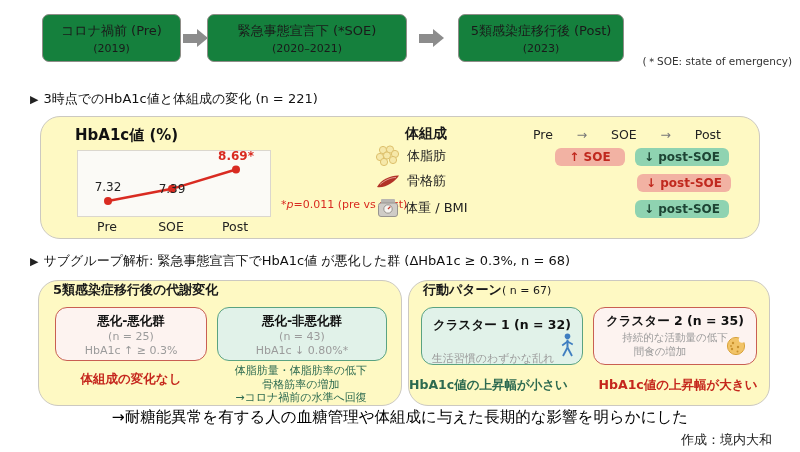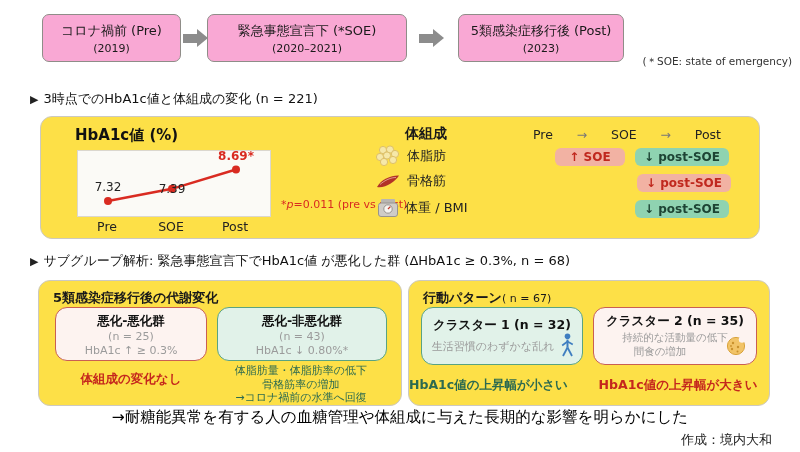--- a/index.html
+++ b/index.html
@@ -1,32 +1,32 @@
 <!DOCTYPE html>
 <html><head>
 <meta charset="utf-8">
 <style>
   html,body{margin:0;padding:0;background:#fff;}
   .page{position:relative;width:800px;height:452px;background:#ffffff;
         font-family:"DejaVu Sans","Liberation Sans",sans-serif;color:#1a1a1a;overflow:hidden;}
 
   
-  .flow-box{position:absolute;height:46px;background:#f9a8d4;border:1.5px solid #8f8d88;
+  .flow-box{position:absolute;height:46px;background:#15803d;border:1.5px solid #8f8d88;
             border-radius:7px;text-align:center;display:flex;flex-direction:column;justify-content:center;gap:2px;}
   .flow-box .l1{font-size:13px;}
   .flow-box .l2{font-size:11px;}
   .flow-arrow{position:absolute;display:flex;align-items:center;}
   .flow-arrow .shaft{width:14px;height:9px;background:#8c8c8c;}
   .flow-arrow .head{width:0;height:0;border-left:11px solid #8c8c8c;border-top:9px solid transparent;border-bottom:9px solid transparent;}
   .soe-note{position:absolute;left:600px;top:55px;width:192px;text-align:right;font-size:10.5px;color:#333;}
 
   .section-head{position:absolute;font-size:13px;color:#111;}
   .section-head .marker{font-size:11px;margin-right:5px;color:#222;}
 
-  .panel{position:absolute;background:#fde047;border:1px solid #ccc9c1;border-radius:12px;}
+  .panel{position:absolute;background:#fef9c3;border:1px solid #ccc9c1;border-radius:20px;}
 
   
   .panel-title{position:absolute;font-weight:bold;font-size:15px;color:#111;}
   .plot{position:absolute;left:36px;top:33px;width:192px;height:65px;background:#fbfaf6;
         border:1px solid #dbd7ce;overflow:visible;}
   .pt-label{position:absolute;width:48px;text-align:center;font-size:12px;color:#222;}
   .pt-label.sig{color:#d92b21;font-weight:bold;}
   .x-label{position:absolute;top:102px;width:48px;text-align:center;font-size:12.5px;color:#222;}
   .annotation{position:absolute;left:240px;top:81px;font-size:11px;color:#d92b21;white-space:nowrap;}
   .annotation .it{font-style:italic;}
@@ -35,21 +35,21 @@
   .bc-title{position:absolute;left:364px;top:8px;font-weight:bold;font-size:14px;}
   .bc-row{position:absolute;display:flex;align-items:center;gap:6px;font-size:13px;color:#222;}
   .timeline{position:absolute;left:492px;top:10px;width:188px;display:flex;justify-content:space-between;
             font-size:12.5px;color:#222;}
   .timeline .arr{color:#777;}
   .badge{position:absolute;border-radius:6px;font-size:12px;font-weight:bold;padding:2px 9px;white-space:nowrap;text-align:center;}
   .badge.pink{background:#f2b2a3;color:#c0281e;}
   .badge.green{background:#8fd3b1;color:#1d4434;}
 
   
-  .sub-title{position:absolute;left:14px;top:8px;font-weight:bold;font-size:13px;}
+  .sub-title{position:absolute;left:14px;top:0;font-weight:bold;font-size:13px;}
   .sub-title .n{font-weight:normal;font-size:11px;}
   .mini-box{position:absolute;border-radius:12px;text-align:center;padding-top:5px;box-sizing:border-box;}
   .mini-box.red{background:#fdf3f0;border:1.5px solid #c95f52;}
   .mini-box.green{background:#e1f2e9;border:1.5px solid #5aa381;}
   .mini-box .bt{font-weight:bold;font-size:12.5px;color:#111;}
   .mini-box .bs{font-size:11px;color:#9b9b9b;line-height:14px;}
   .note-red{position:absolute;color:#c5271d;font-weight:bold;font-size:12.5px;text-align:center;}
   .note-green{position:absolute;color:#2c6a50;font-weight:bold;font-size:12.5px;text-align:left;}
   .note-green-small{position:absolute;color:#2c6a50;font-size:11px;line-height:13.5px;text-align:center;font-weight:normal;}
   .cl-icon{position:absolute;}
@@ -181,21 +181,21 @@
     </div>
   </div>
 
   <div class="panel" style="left:408px;top:280px;width:360px;height:124px;">
     <div class="sub-title">
       <span>行動パターン</span><span class="n">( n = 67)</span>
     </div>
 
     <div class="mini-box green" style="left:12px;top:26px;width:162px;height:58px;">
       <div class="bt" style="margin-top:4px;">クラスター 1 (n = 32)</div>
-      <div class="bs" style="margin-top:6px;margin-right:18px;">生活習慣のわずかな乱れ</div>
+      <div class="bs" style="margin-top:18px;margin-right:18px;">生活習慣のわずかな乱れ</div>
       <svg class="cl-icon" style="right:7px;bottom:5px;" width="15" height="26" viewBox="0 0 15 26">
         <circle cx="7.5" cy="3.2" r="2.8" fill="#3f7ec0"></circle>
         <line x1="7.5" y1="6.5" x2="7.5" y2="14.5" stroke="#3f7ec0" stroke-width="2"></line>
         <line x1="7.5" y1="8.5" x2="2.2" y2="12.5" stroke="#3f7ec0" stroke-width="1.6"></line>
         <line x1="7.5" y1="8.5" x2="12.8" y2="11.5" stroke="#3f7ec0" stroke-width="1.6"></line>
         <line x1="7.5" y1="14.5" x2="3" y2="23" stroke="#3f7ec0" stroke-width="1.8"></line>
         <line x1="7.5" y1="14.5" x2="12" y2="23" stroke="#3f7ec0" stroke-width="1.8"></line>
       </svg>
     </div>
     <div class="note-green" style="left:0px;top:96px;width:182px;">HbA1c値の上昇幅が小さい</div>

